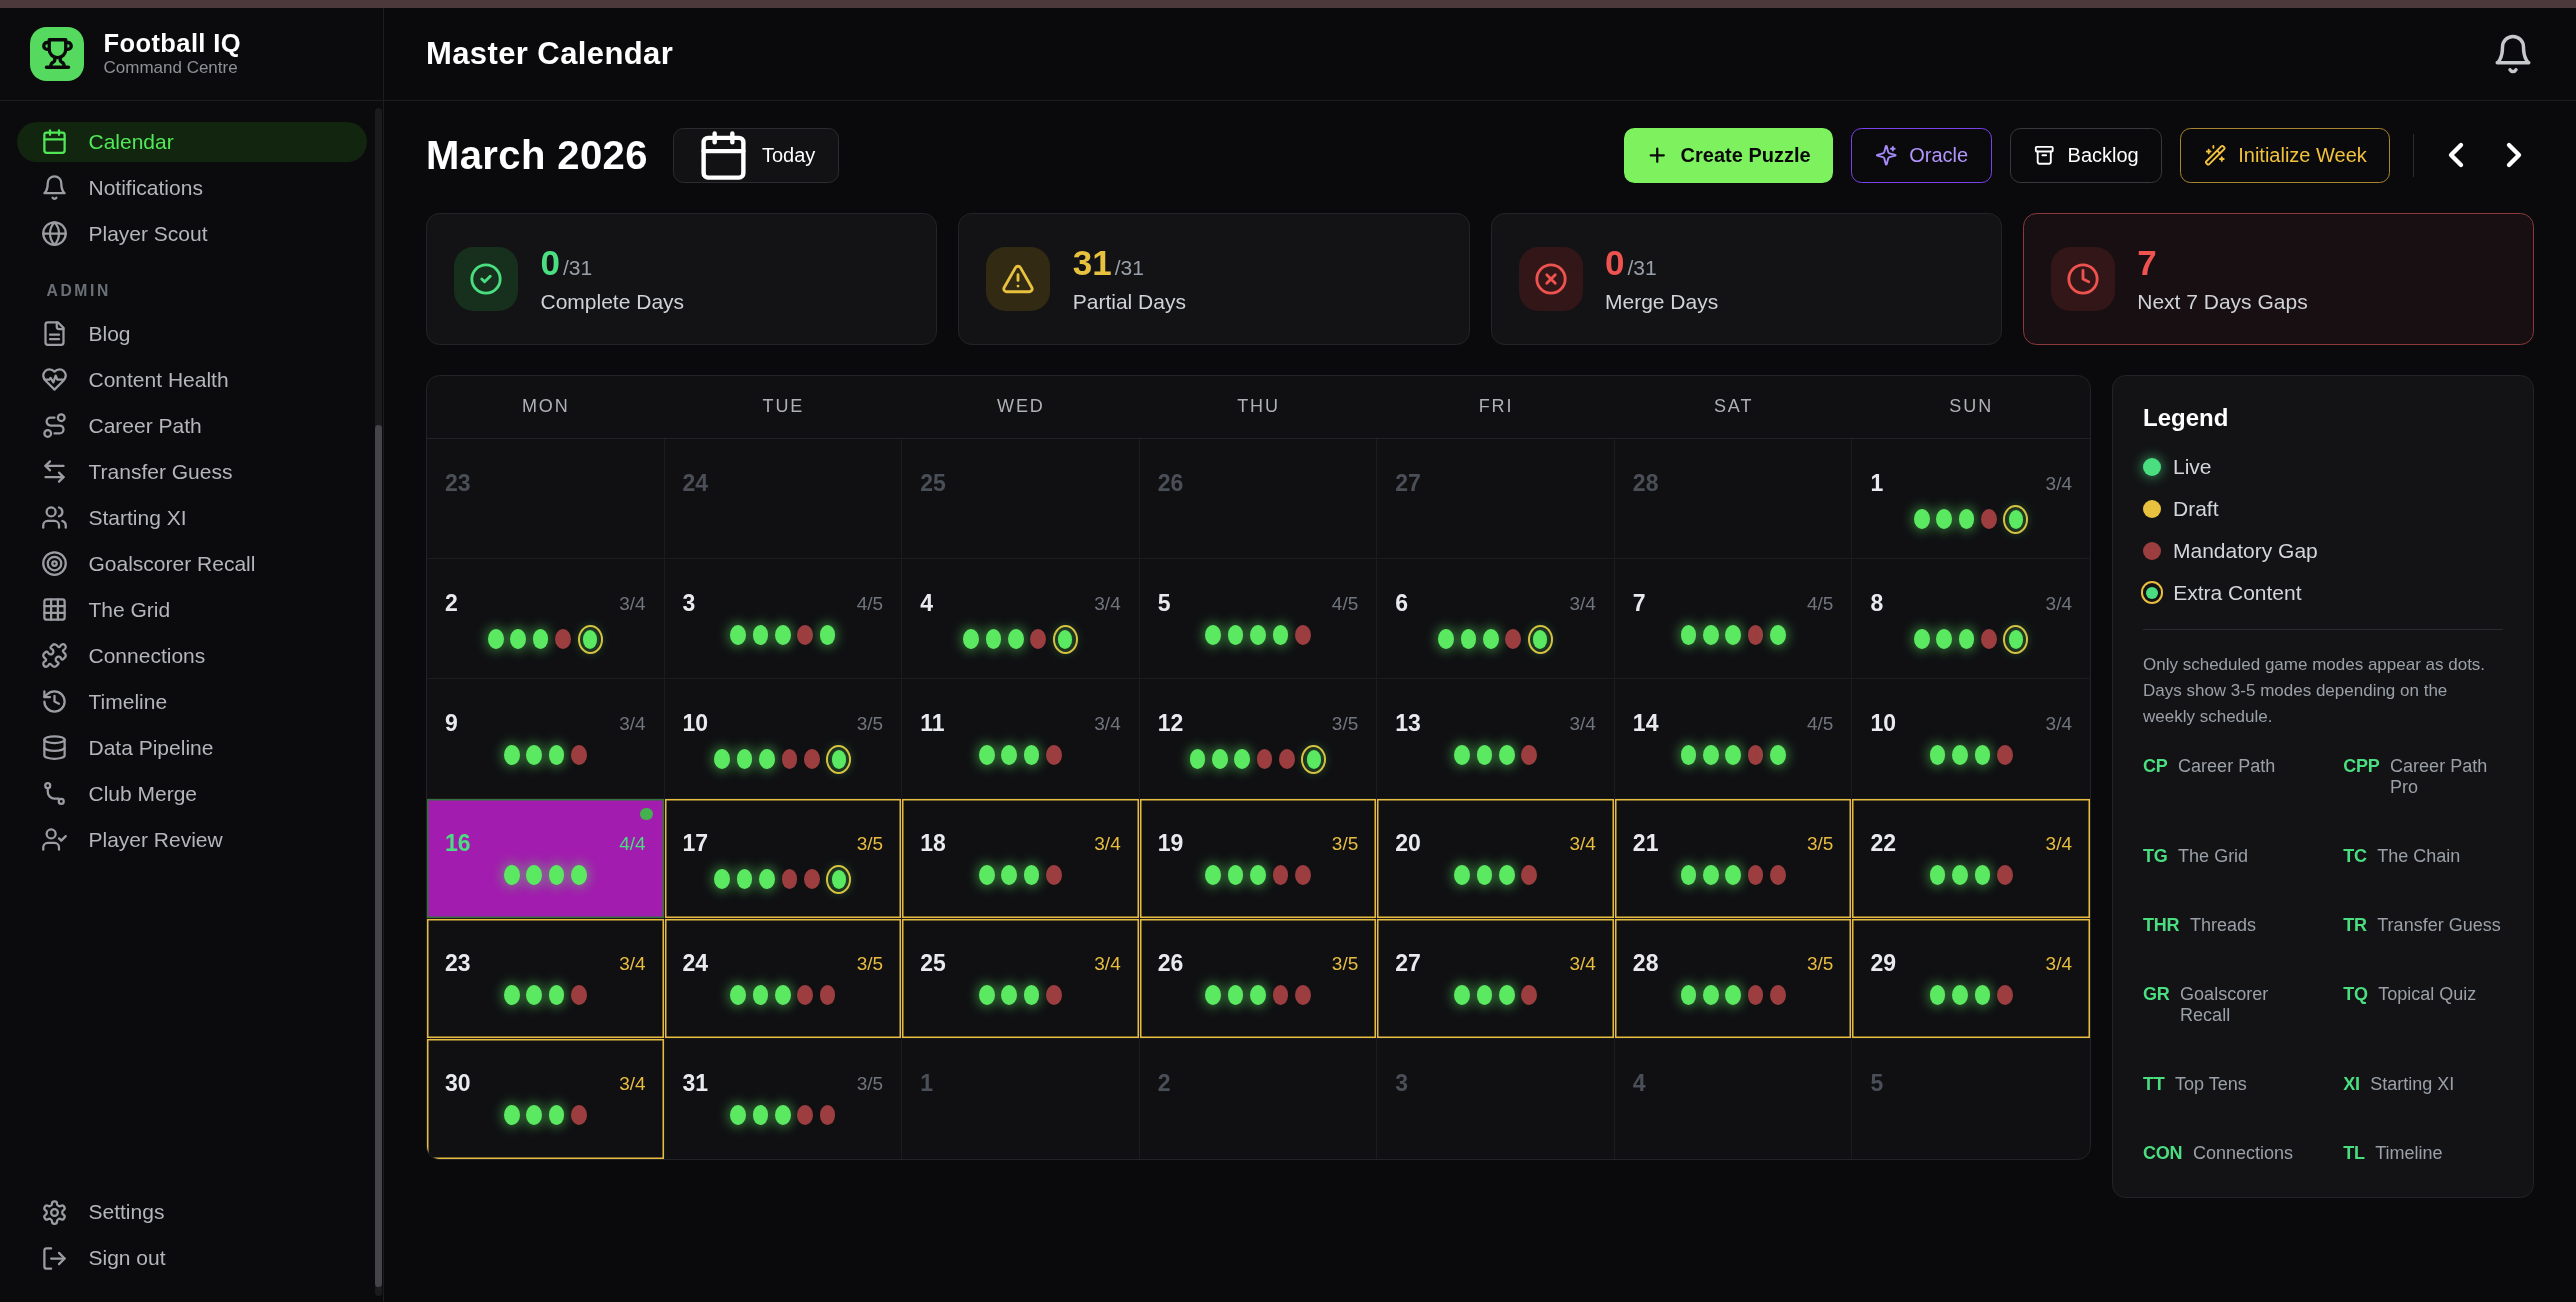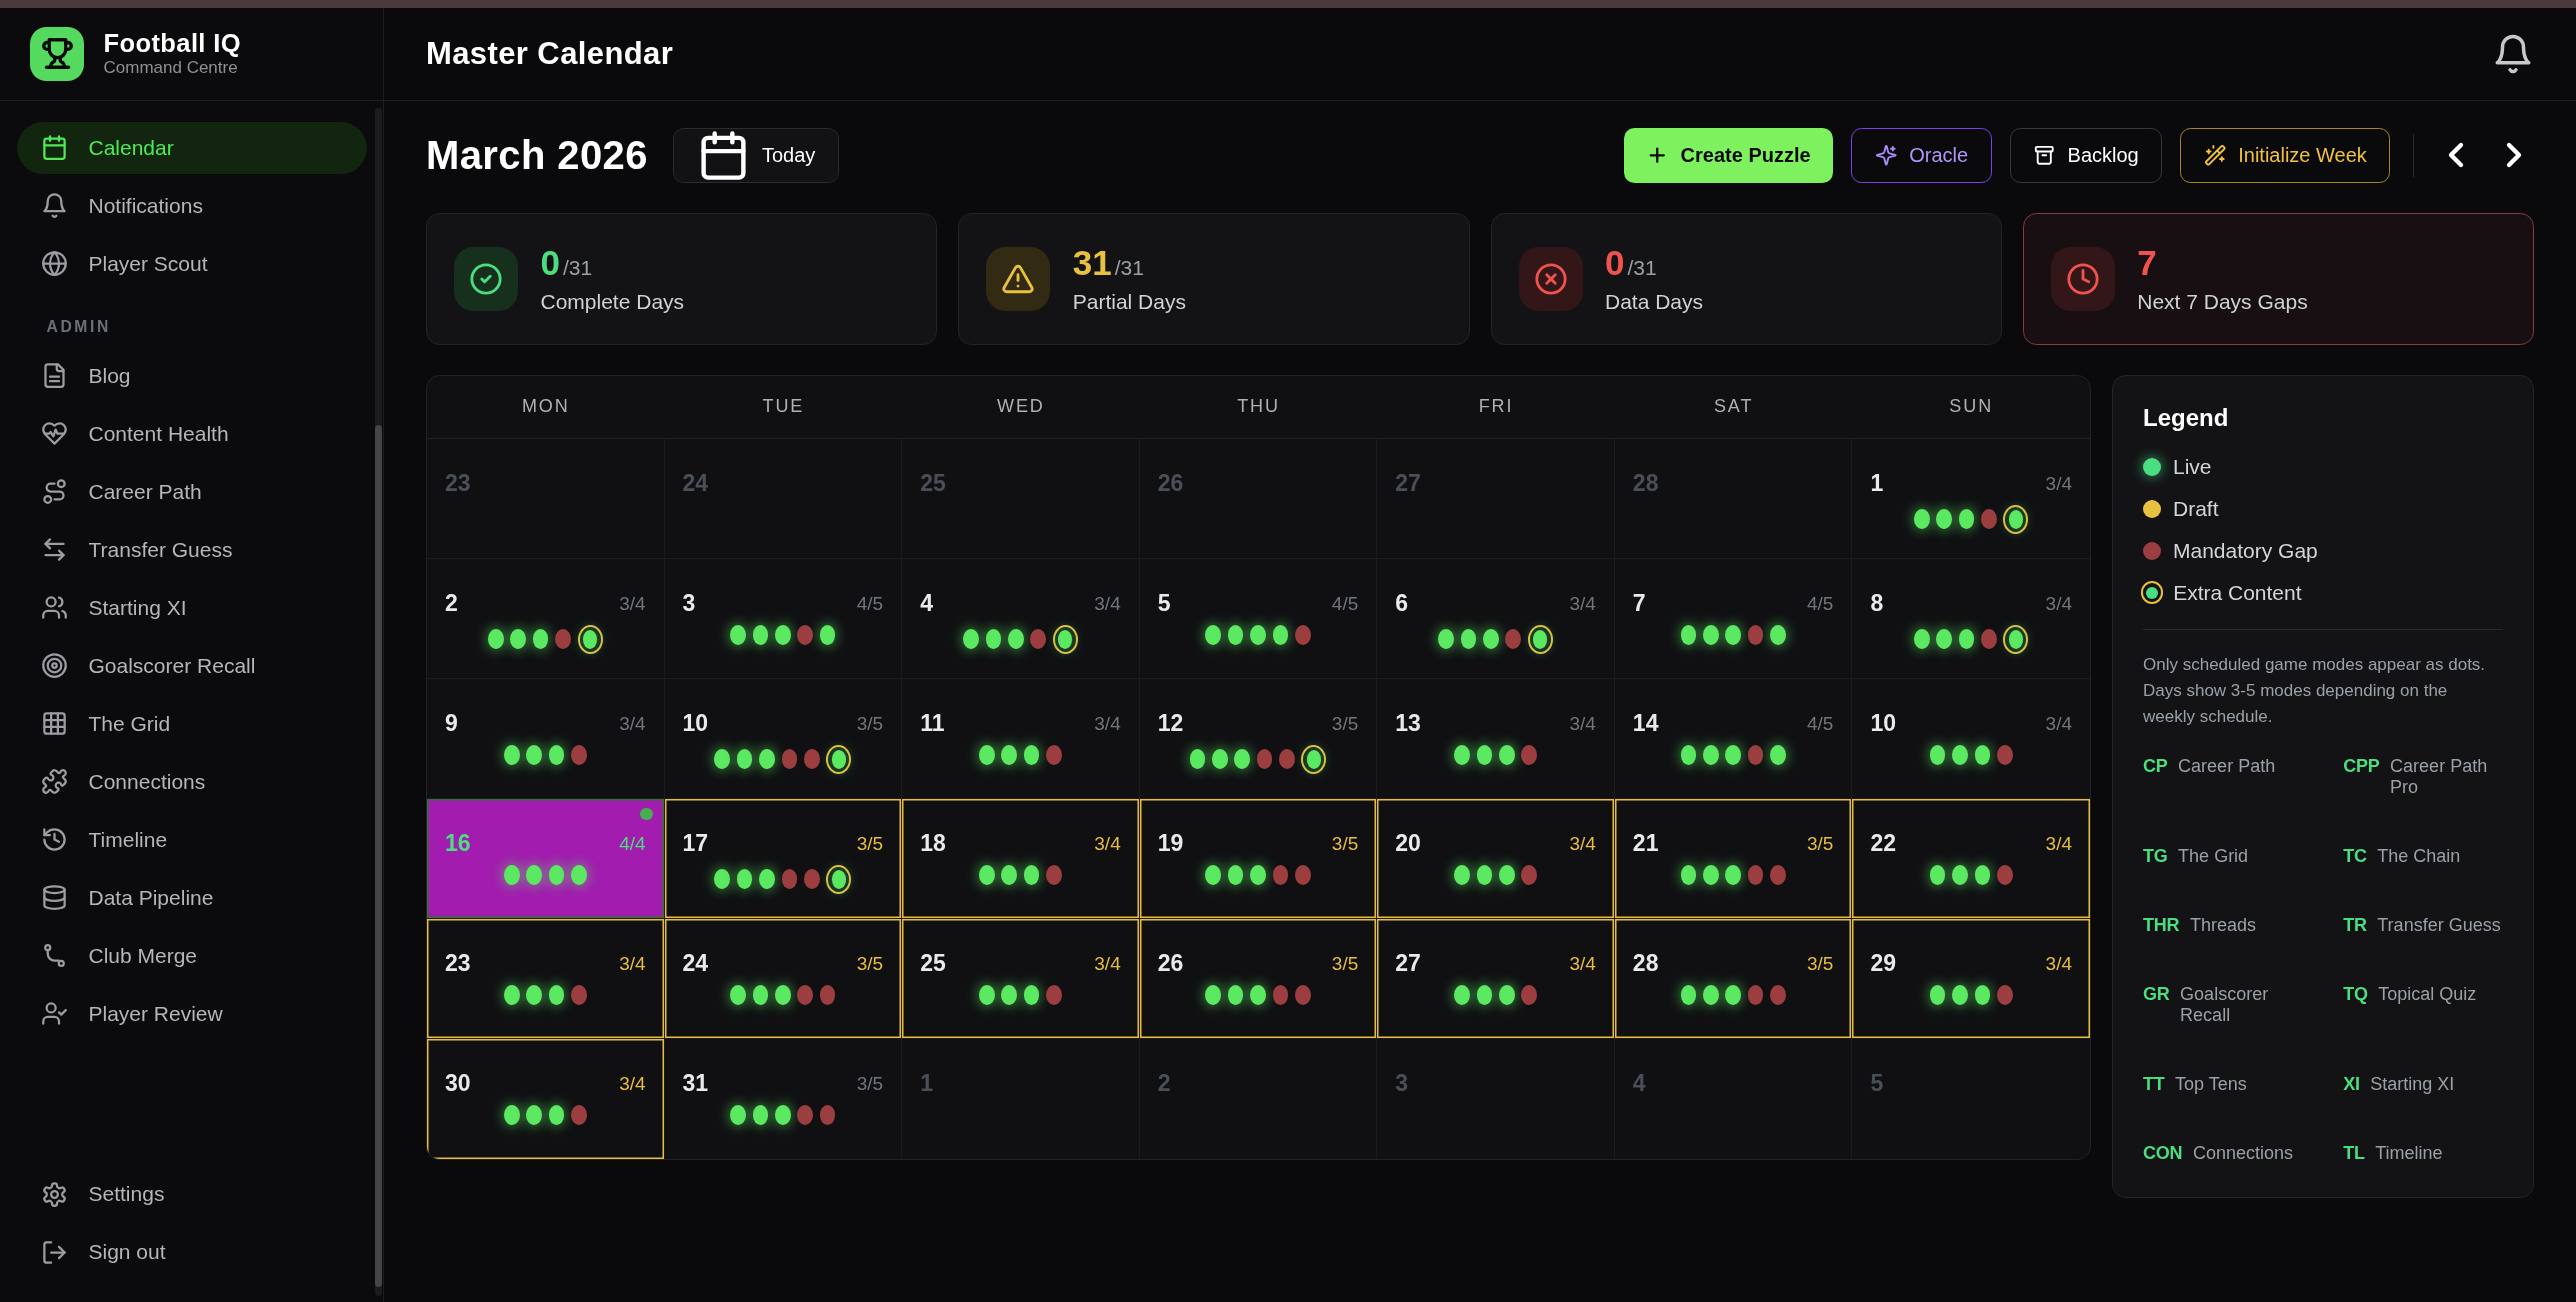--- a/index.html
+++ b/index.html
@@ -13,21 +13,21 @@
 
   
   .sidebar { position:relative; width:384px; flex:0 0 384px; background:#0b0b0d; border-right:0.7px solid #1d1d20; display:flex; flex-direction:column; }
   .brand { height:93px; display:flex; align-items:center; gap:19.5px; padding:0 30px; border-bottom:0.7px solid #1d1d20; }
   .brand-logo { width:54px; height:54px; border-radius:16.5px; background:#55d95e; color:#0a0a0a; display:flex; align-items:center; justify-content:center; }
   .brand-logo svg { width:33px; height:33px; stroke-width:2.4; }
   .brand-text { display:flex; flex-direction:column; gap:0; }
   .brand-title { font-size:25.5px; font-weight:700; color:#ffffff; letter-spacing:0.4px; }
   .brand-subtitle { font-size:17px; color:#8d9097; }
   .nav { flex:1; display:flex; flex-direction:column; padding:21px 16.5px 18px 16.5px; }
-  .nav-item { display:flex; align-items:center; gap:21px; height:52px; margin-bottom:6px; padding:0 24px; border-radius:27px; color:#b4b6bb; font-size:21px; cursor:pointer; }
+  .nav-item { display:flex; align-items:center; gap:21px; height:40px; margin-bottom:6px; padding:0 24px; border-radius:27px; color:#b4b6bb; font-size:21px; cursor:pointer; }
   .nav-item .icon { width:27px; height:27px; color:#9b9da3; display:flex; }
   .nav-item .icon svg { width:27px; height:27px; }
   .nav-item.active { background:#12260f; color:#51e858; }
   .nav-item.active .icon { color:#51e858; }
   .nav-section-label { font-size:15.7px; letter-spacing:2.6px; color:#6b7078; margin:22.5px 0 13.5px 30px; font-weight:600; }
   .nav-spacer { flex:1; }
   .sb-track { position:absolute; right:1.5px; top:100px; bottom:6px; width:6.7px; background:#1b1b1e; border-radius:3.7px; }
   .sb-thumb { position:absolute; right:1.5px; top:417px; height:862px; width:6.7px; background:#454549; border-radius:3.7px; }
 
   
@@ -464,21 +464,21 @@
                   <path d="m15 9-6 6"></path>
                   <path d="m9 9 6 6"></path>
                 </svg>
               </span>
             </div>
             <div class="stat-lines">
               <div class="stat-value-row">
                 <span class="stat-value">0</span>
                 <span class="stat-total">/31</span>
               </div>
-              <div class="stat-label">Data Days</div>
+              <div class="stat-label">Merge Days</div>
             </div>
           </div>
           <div class="stat-card tone-red alert">
             <div class="stat-icon">
               <span style="display: flex; width: 34px; height: 34px;">
                 <svg viewBox="0 0 24 24" fill="none" stroke="currentColor" stroke-width="2" stroke-linecap="round" stroke-linejoin="round" style="width:100%;height:100%">
                   <circle cx="12" cy="12" r="10"></circle>
                   <path d="M12 6v6l4 2"></path>
                 </svg>
               </span>

